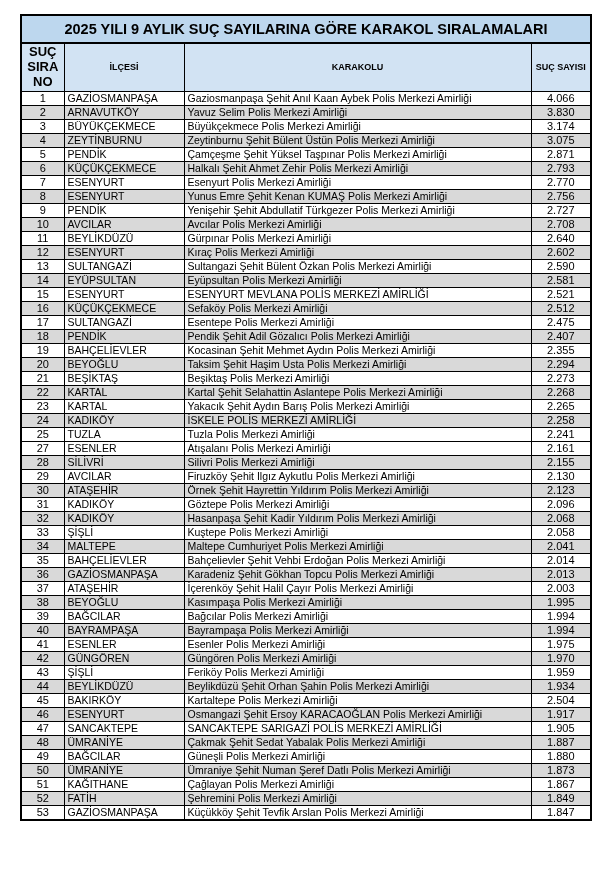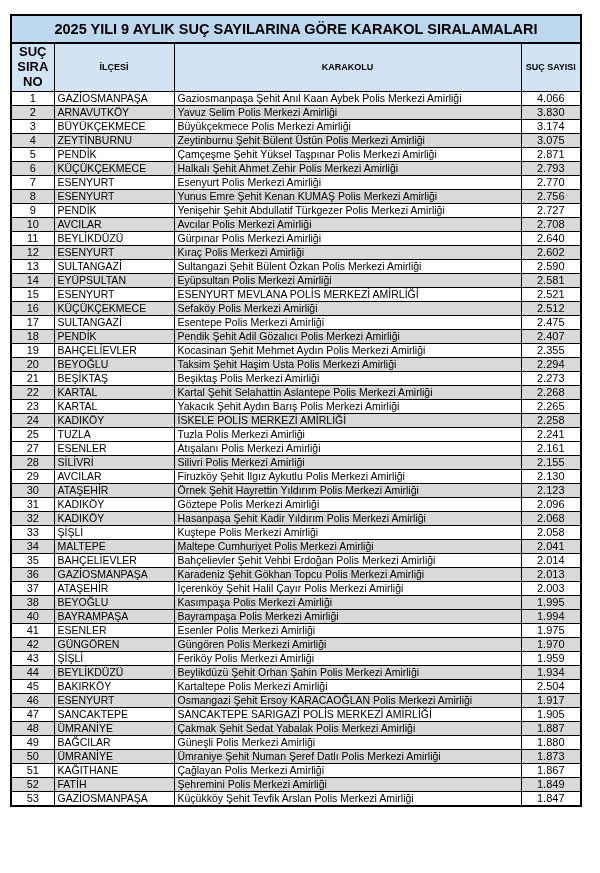--- a/index.html
+++ b/index.html
@@ -6,21 +6,21 @@
     margin: 0;
     padding: 0;
     background: #ffffff;
     width: 600px;
     height: 873px;
     font-family: "Liberation Sans", sans-serif;
     -webkit-font-smoothing: antialiased;
   }
   .table-wrap {
     position: absolute;
-    left: 10px;
+    left: 20px;
     top: 14px;
     width: 476px;
   }
   table.crime-table {
     border-collapse: collapse;
     table-layout: fixed;
     width: 570px;
     border: 2px solid #000;
   }
   col.c-rank     { width: 43px; }
@@ -312,20 +312,26 @@
           <td>ATAŞEHİR</td>
           <td>İçerenköy Şehit Halil Çayır Polis Merkezi Amirliği</td>
           <td>2.003</td>
         </tr>
         <tr class="stripe">
           <td>38</td>
           <td>BEYOĞLU</td>
           <td>Kasımpaşa Polis Merkezi Amirliği</td>
           <td>1.995</td>
         </tr>
+        <tr>
+          <td>39</td>
+          <td>BAĞCILAR</td>
+          <td>Bağcılar Polis Merkezi Amirliği</td>
+          <td>1.994</td>
+        </tr>
         <tr class="stripe">
           <td>40</td>
           <td>BAYRAMPAŞA</td>
           <td>Bayrampaşa Polis Merkezi Amirliği</td>
           <td>1.994</td>
         </tr>
         <tr>
           <td>41</td>
           <td>ESENLER</td>
           <td>Esenler Polis Merkezi Amirliği</td>

